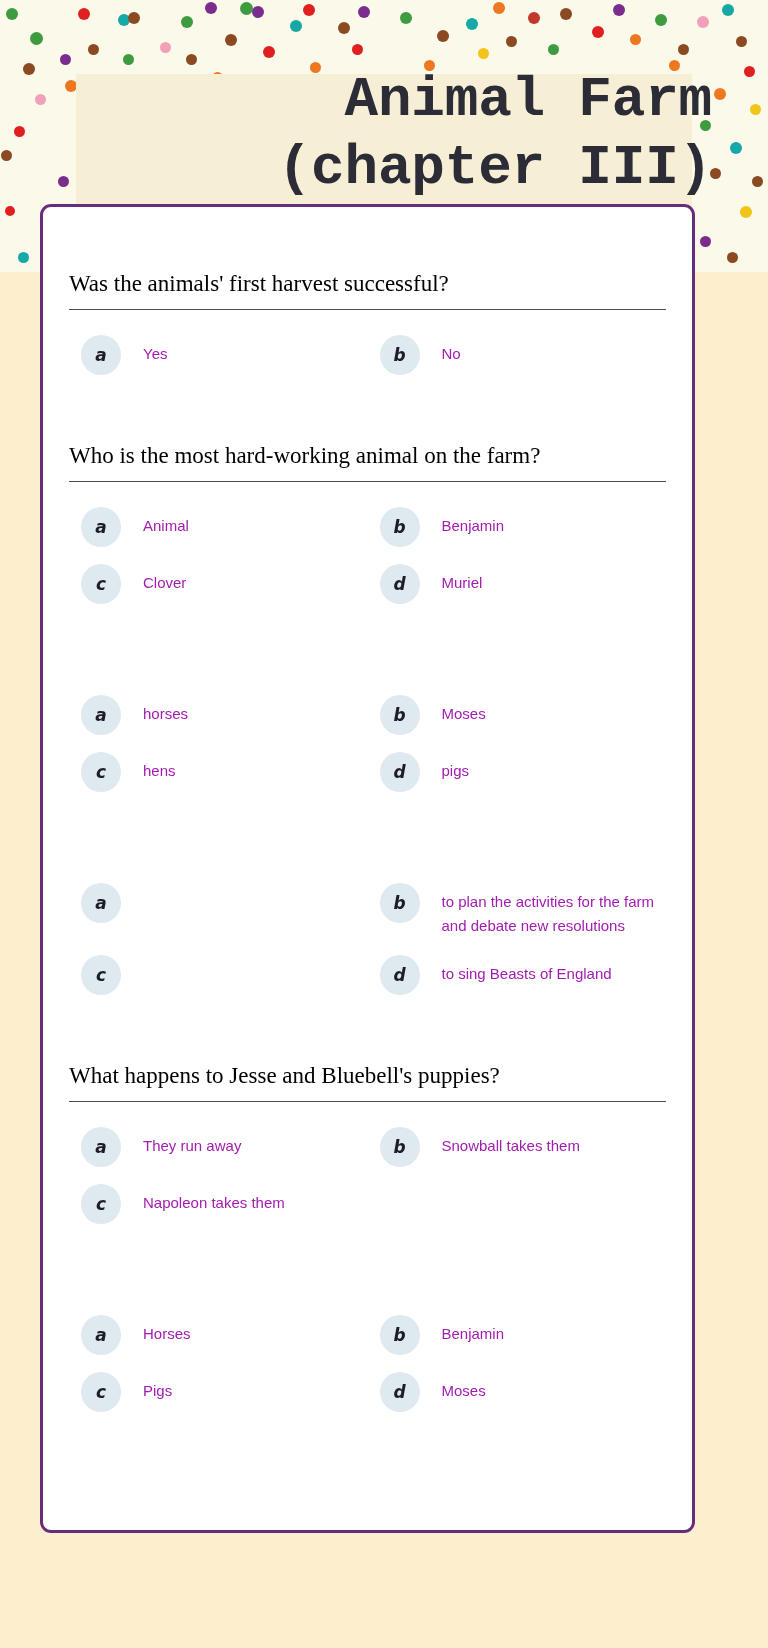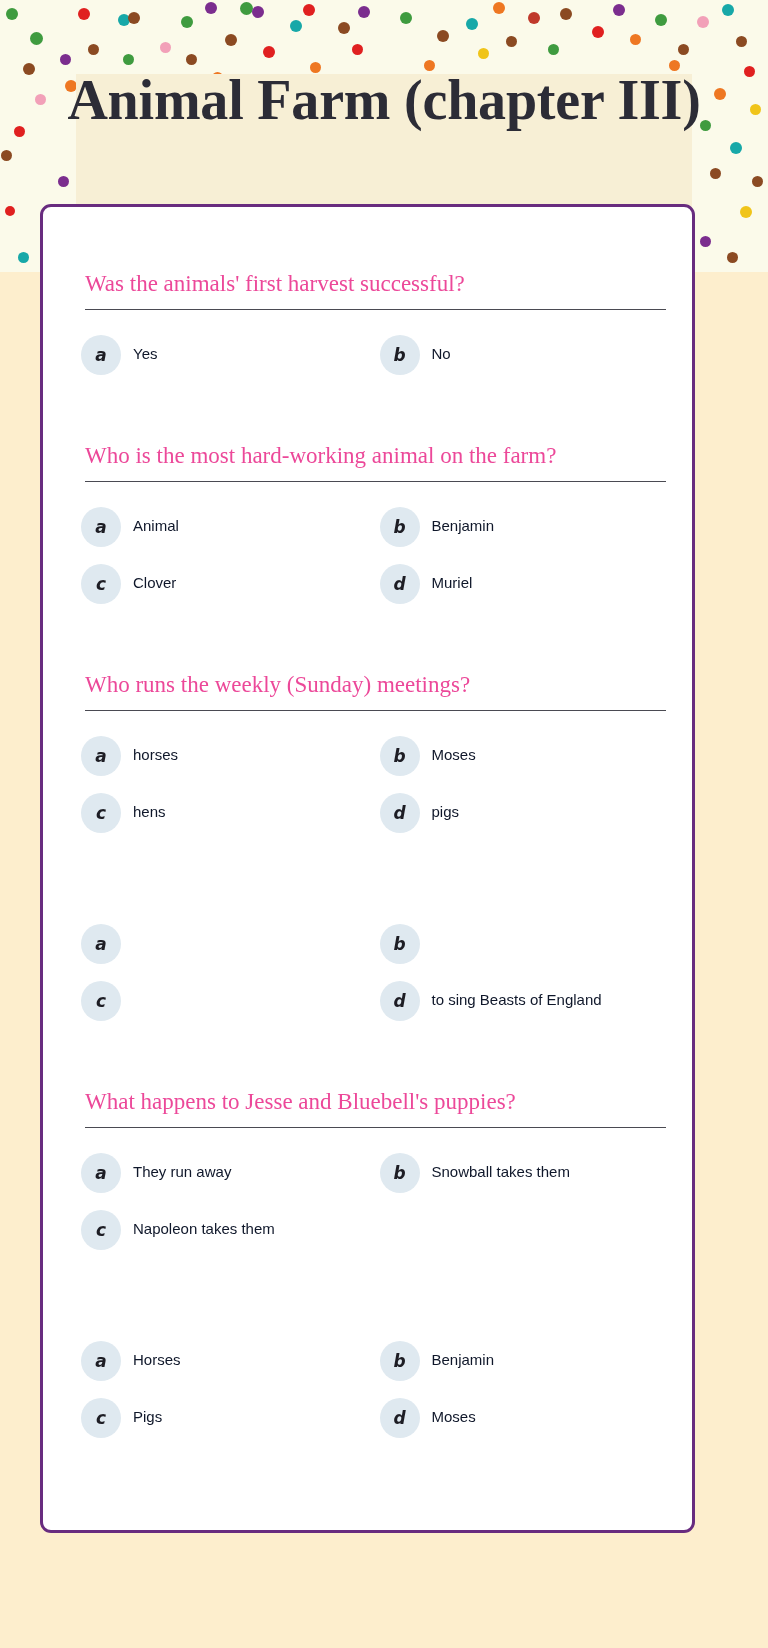--- a/index.html
+++ b/index.html
@@ -40,22 +40,22 @@
     height: 134px;
     background: #f7efd5;
     z-index: 2;
   }
   #page-title {
     position: absolute;
     top: 66px;
     left: 56px;
     width: 656px;
     z-index: 3;
-    text-align: center;
-    font-family: Liberation Serif, serif;
+    text-align: right;
+    font-family: Liberation Mono, monospace;
     font-size: 56px;
     line-height: 68px;
     color: #2c2c36;
     letter-spacing: -0.2px;
   }
 
   
   #quiz-card {
     position: absolute;
     top: 204px;
@@ -73,25 +73,24 @@
     padding: 0 0 0 0;
   }
   .question-block + .question-block {
     margin-top: 58px;
   }
 
   .question-text {
     font-family: "Liberation Serif", "DejaVu Serif", serif;
     font-size: 23px;
     line-height: 30px;
-    color: #ec4899;
+    color: #000000;
     padding: 0 0 10px 0;
     border-bottom: 1px solid #4a4a52;
     white-space: nowrap;
-    margin-left: 16px;
   }
 
   .options {
     display: flex;
     flex-wrap: wrap;
     padding-top: 16px;
   }
   .option {
     width: 50%;
     display: flex;
@@ -110,25 +109,25 @@
     align-items: center;
     justify-content: center;
     font-family: "DejaVu Sans", sans-serif;
     font-style: italic;
     font-weight: bold;
     font-size: 17px;
     line-height: 1;
     margin-top: 1px;
   }
   .option-text {
-    margin-left: 12px;
+    margin-left: 22px;
     font-family: "Liberation Sans", sans-serif;
     font-size: 15px;
     line-height: 24px;
-    color: #0f172a;
+    color: #a21caf;
     padding-top: 8px;
     max-width: 215px;
   }
 </style>
 </head>
 <body>
 
 <div id="confetti-band">
     <span class="dot" style="left: 30px; top: 32px; width: 13px; height: 13px; background: rgb(63, 155, 63);"></span>
     <span class="dot" style="left: 78px; top: 8px; width: 12px; height: 12px; background: rgb(224, 32, 32);"></span>
@@ -241,21 +240,20 @@
             <span class="badge">c</span>
             <span class="option-text">Clover</span>
           </div>
           <div class="option">
             <span class="badge">d</span>
             <span class="option-text">Muriel</span>
           </div>
         </div>
       </div>
       <div class="question-block">
-        <div class="question-text">Who runs the weekly (Sunday) meetings?</div>
         <div class="options">
           <div class="option">
             <span class="badge">a</span>
             <span class="option-text">horses</span>
           </div>
           <div class="option">
             <span class="badge">b</span>
             <span class="option-text">Moses</span>
           </div>
           <div class="option">
@@ -268,20 +266,21 @@
           </div>
         </div>
       </div>
       <div class="question-block">
         <div class="options">
           <div class="option">
             <span class="badge">a</span>
           </div>
           <div class="option">
             <span class="badge">b</span>
+            <span class="option-text">to plan the activities for the farm and debate new resolutions</span>
           </div>
           <div class="option">
             <span class="badge">c</span>
           </div>
           <div class="option">
             <span class="badge">d</span>
             <span class="option-text">to sing Beasts of England</span>
           </div>
         </div>
       </div>

